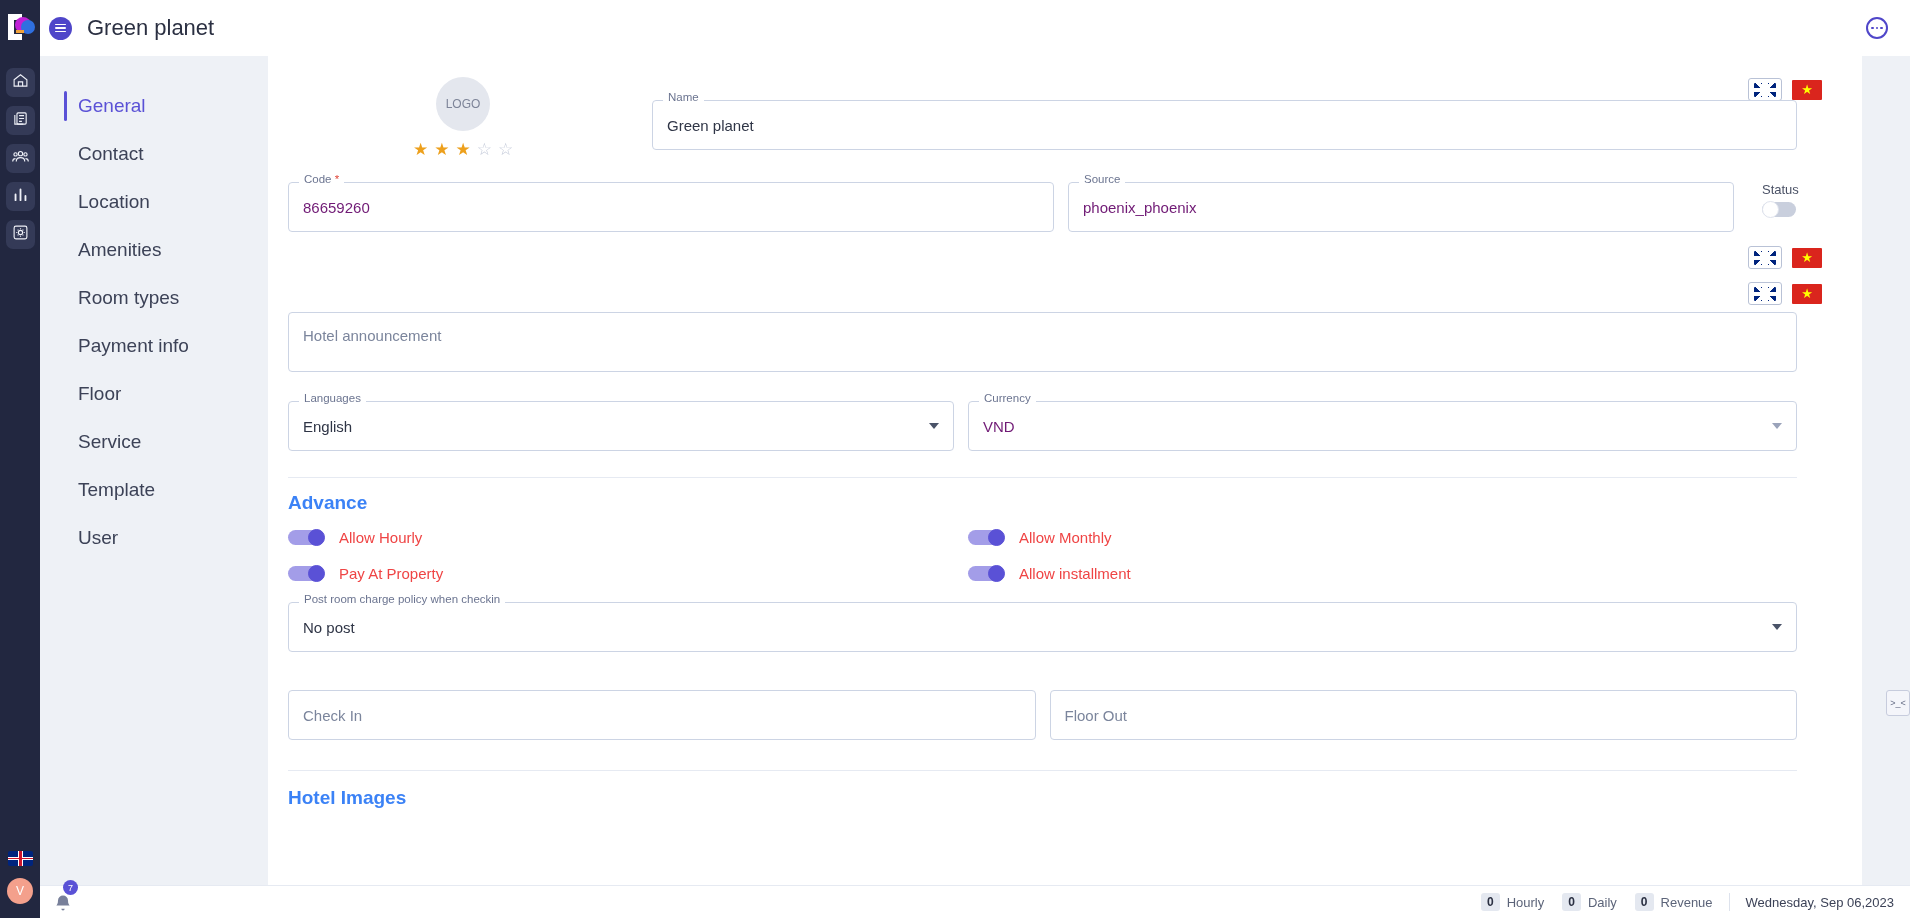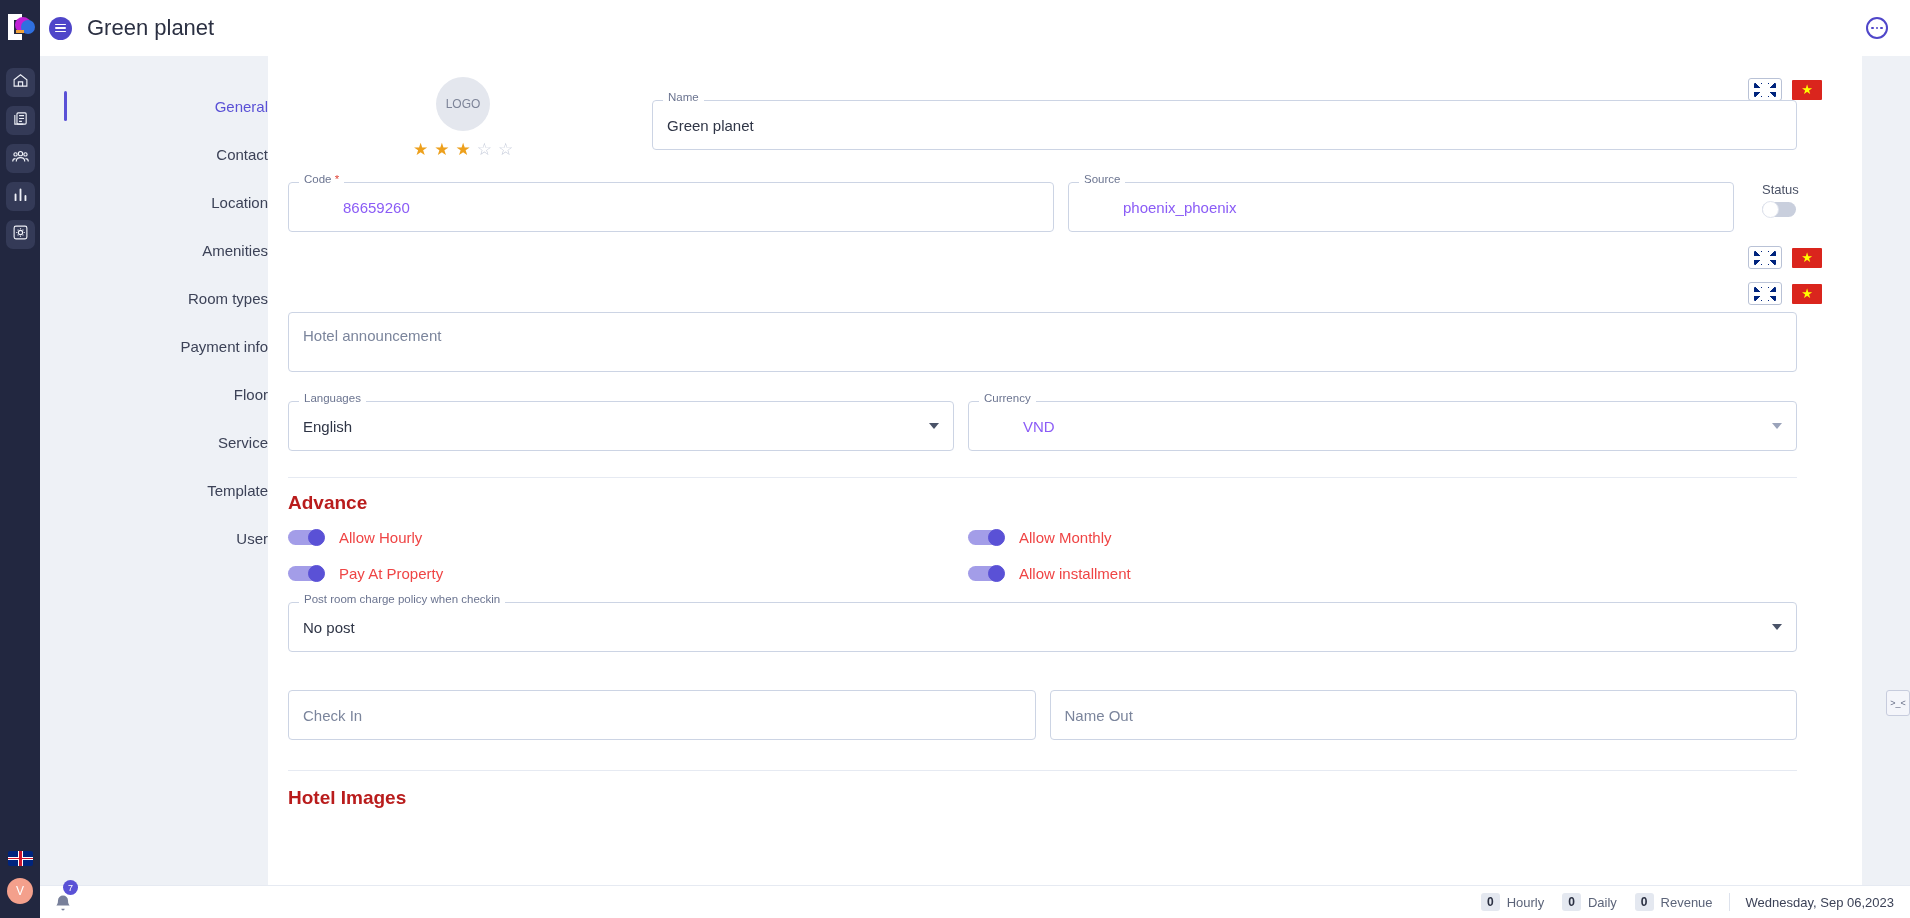--- a/index.html
+++ b/index.html
@@ -83,23 +83,22 @@
 
   
   .leftnav {
     position: absolute; left: 40px; top: 56px; width: 228px; height: 862px;
     background: #eef1f6;
     padding-top: 26px;
   }
   .nav-item {
     position: relative; height: 48px;
     display: flex; align-items: center;
-    padding-left: 38px; font-size: 15px; color: #3c4257;
+    padding-left: 38px; font-size: 19px; color: #3c4257;
     cursor: pointer;
-    justify-content: flex-end;
   }
   .nav-item.active { color: #5a51d6; }
   .nav-item.active::before {
     content:""; position: absolute; left: 24px; top: 9px;
     width: 3px; height: 30px; background: #5a51d6; border-radius: 2px;
   }
 
   
   .content {
     position: absolute; left: 268px; top: 50px;
@@ -152,21 +151,21 @@
   .fbox.h50 { height: 50px; }
   .fbox.ta { height: 64px; align-items: flex-start; padding-top: 14px; }
   .fbox.ta2 { height: 60px; align-items: flex-start; padding-top: 14px; }
   .flabel {
     position: absolute; top: -8px; left: 11px;
     background: #fff; padding: 0 5px;
     font-size: 11.5px; color: #6b7490; line-height: 1; z-index: 2;
   }
   .flabel .req { color: #e0483c; }
   .fval { font-size: 15px; color: #2f3546; }
-  .fval.muted { color: #8b5cf6; margin-left: 40px; }
+  .fval.muted { color: #701a75; }
   .fph { font-size: 15px; color: #7b859c; }
   .caret {
     margin-left: auto;
     width: 0; height: 0;
     border-left: 5px solid transparent; border-right: 5px solid transparent;
     border-top: 6px solid #4a5368;
   }
   .caret.lt { border-top-color: #9aa3ba; }
 
   
@@ -193,21 +192,21 @@
     position: absolute; top: 0; left: 0;
     width: 17px; height: 17px; border-radius: 50%;
     background: #fff; border: 1px solid #dfe3ed;
   }
   .switch.on .track { background: #a39de8; }
   .switch.on .knob { left: 20px; background: #5a51d6; border-color: #5a51d6; }
 
   .toggle-row { display: flex; align-items: center; gap: 13px; height: 30px; }
   .toggle-label { font-size: 15px; color: #ef4444; }
 
-  .section-h { font-size: 19px; color: #b91c1c; font-weight: 700; }
+  .section-h { font-size: 19px; color: #3b82f6; font-weight: 700; }
   .divider { height: 1px; background: #e6eaf2; }
 
   
   .console-tab {
     position: absolute; right: 0; top: 690px;
     width: 24px; height: 26px; border: 1px solid #c7ccdd;
     background: #f4f5fa; border-radius: 3px;
     display: flex; align-items: center; justify-content: center;
     cursor: pointer; z-index: 20;
   }
@@ -500,21 +499,21 @@
       </div>
 
       <div class="row" style="margin-top:38px; margin-right:45px; gap:14px;">
         <div class="field" style="flex:1;">
           <div class="fbox h50">
             <span class="fph">Check In</span>
           </div>
         </div>
         <div class="field" style="flex:1;">
           <div class="fbox h50">
-            <span class="fph">Name Out</span>
+            <span class="fph">Floor Out</span>
           </div>
         </div>
       </div>
 
       <div class="divider" style="margin-top:30px; margin-right:45px;"></div>
 
       <div class="section-h" style="margin-top:16px;">Hotel Images</div>
 
     </div>
   </div>

